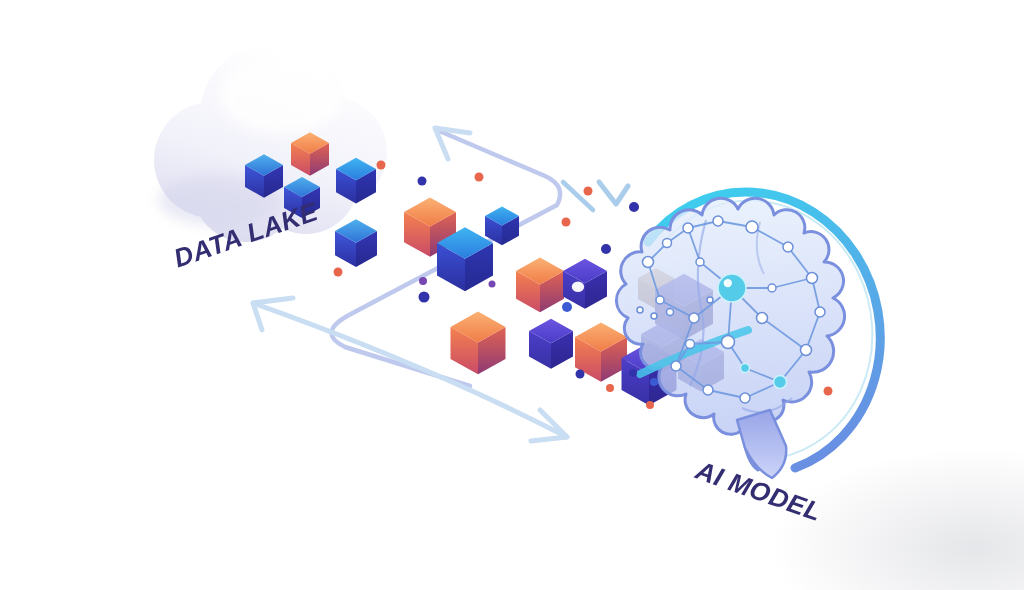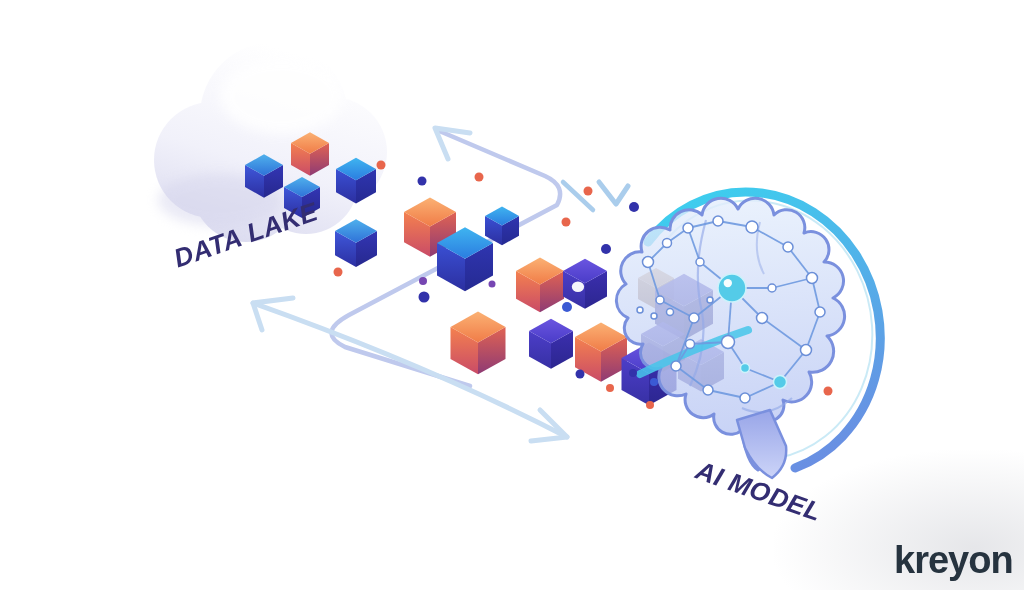--- a/index.html
+++ b/index.html
@@ -334,14 +334,13 @@
         <circle cx="492" cy="284" r="3.5" fill="#7646b2"></circle>
         <circle cx="567" cy="307" r="5" fill="#3b5ad4"></circle>
         <circle cx="654" cy="382" r="4" fill="#3b5ad4"></circle>
       </g>
   </svg>
 
   <div class="corner-wash"></div>
 
   <div class="label label-datalake">DATA LAKE</div>
   <div class="label label-aimodel">AI MODEL</div>
-  <div class="brand">kreyon</div>
 </div>
 
 </body></html>

